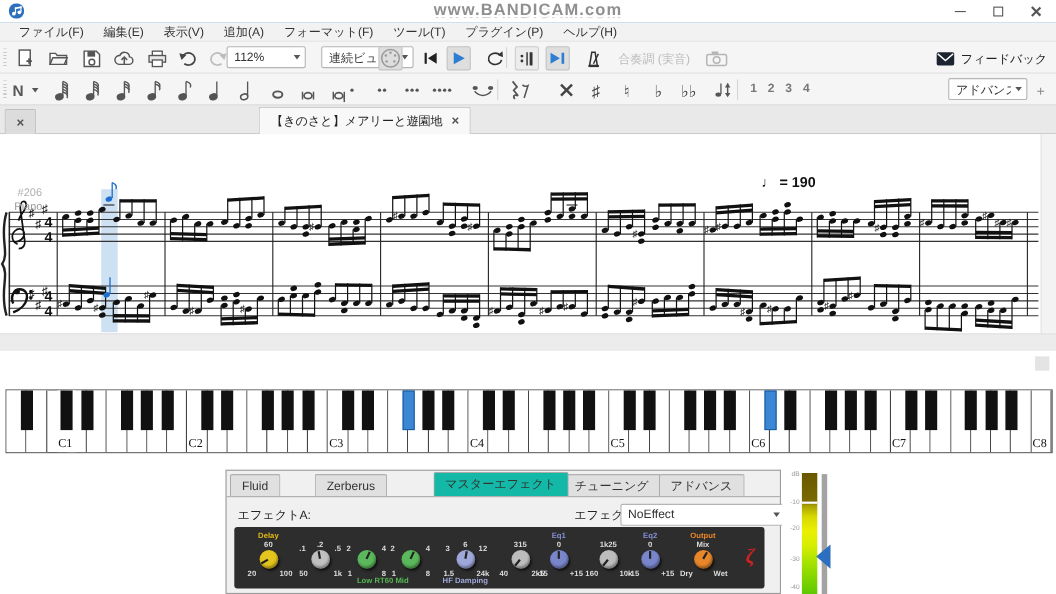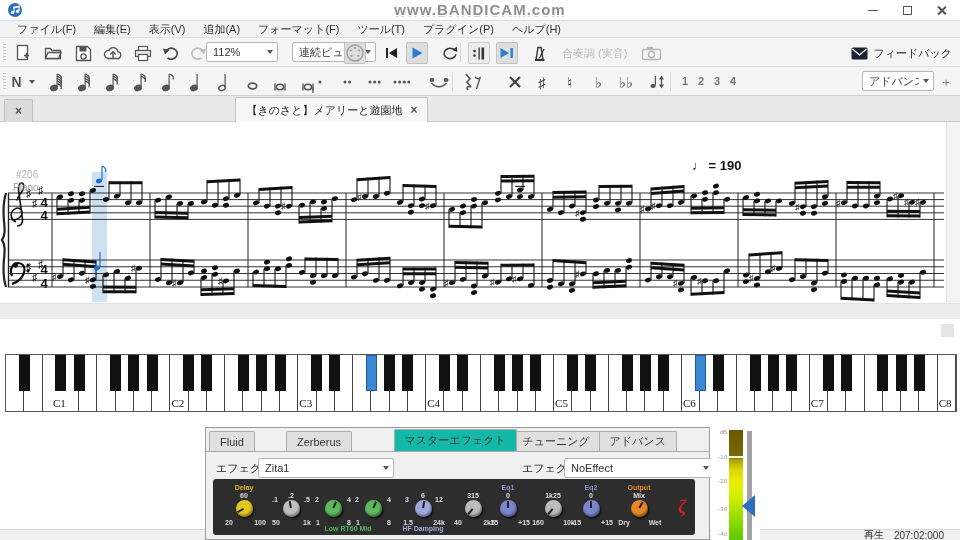--- a/index.html
+++ b/index.html
@@ -997,39 +997,31 @@
       <div class="bkey" style="left:743.5384615384615px"></div>
       <div class="bkey" style="left:761.8076923076924px"></div>
       <div class="bkey" style="left:780.0769230769231px"></div>
       <div class="bkey" style="left:816.6153846153846px"></div>
       <div class="bkey" style="left:834.8846153846155px"></div>
       <div class="bkey" style="left:871.4230769230769px"></div>
       <div class="bkey" style="left:889.6923076923077px"></div>
       <div class="bkey" style="left:907.9615384615385px"></div>
     </div>
 
-  <div id="statusbar">
-    <span>再生</span>
-    <span>207:02:000</span>
-  </div>
 
   <div id="synthwin">
     <div id="stabs">
         <div class="stab" style="left:3px">Fluid</div>
         <div class="stab" style="left:80px">Zerberus</div>
         <div class="stab active" style="left:187.6px">マスターエフェクト</div>
         <div class="stab" style="left:305.4px">チューニング</div>
         <div class="stab" style="left:392.59999999999997px">アドバンス</div>
       </div>
     <div id="stabline"></div>
     <span class="fxlabel" style="left:10px">エフェクトA:</span>
-    <span class="combo" id="fxa">
-      <span class="cval">Zita1</span>
-        <span class="caret"></span>
-    </span>
     <span class="fxlabel" style="left:316px">エフェクトB:</span>
     <span class="combo" id="fxb">
       <span class="cval">NoEffect</span>
         <span class="caret"></span>
     </span>
     <div id="zita">
         <span class="klab" style="left:31px;top:5px;color:#e0b818">Delay</span>
         <span class="klab" style="left:31px;top:13px">60</span>
         <span class="klab" style="left:16px;top:40px">20</span>
         <span class="klab" style="left:47px;top:40px">100</span>

